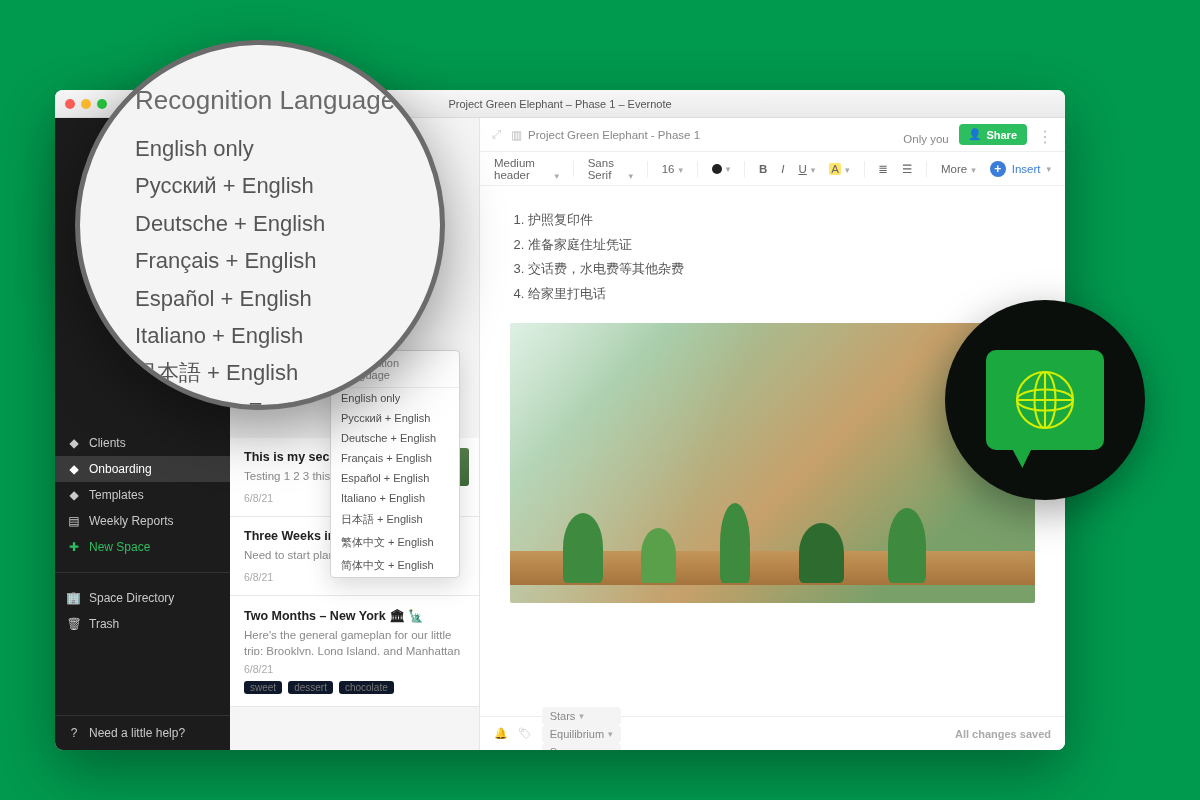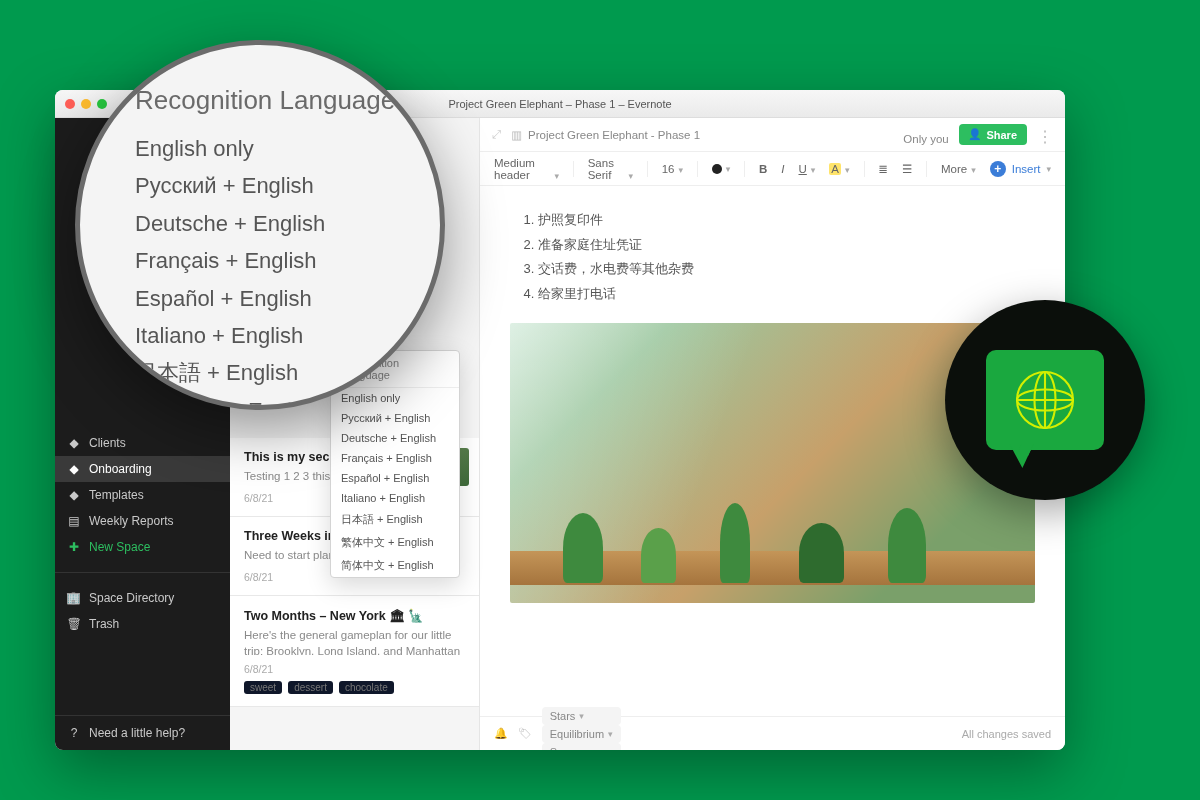--- a/index.html
+++ b/index.html
@@ -132,38 +132,38 @@
     padding:0 14px;font-size:11.5px;color:#666;
   }
   .tb-item{display:flex;align-items:flex-end;gap:4px;cursor:pointer;}
   .tb-sep{width:1px;height:16px;background:#eee;}
   .chev{font-size:9px;color:#aaa;}
   .insert-btn{margin-left:auto;display:flex;align-items:center;gap:6px;color:#3b7dd8;font-weight:500;}
   .insert-btn .plus{width:16px;height:16px;border-radius:50%;background:#3b7dd8;color:#fff;display:flex;align-items:center;justify-content:center;font-size:12px;font-weight:700;}
 
   .content{flex:1;overflow:auto;padding:22px 30px 10px;}
   .content h1{font-size:22px;color:#333;font-weight:600;margin-bottom:14px;}
-  .content ol{margin-left:28px;color:#555;font-size:13px;line-height:1.9;}
+  .content ol{margin-left:18px;color:#555;font-size:13px;line-height:1.9;}
   .hero-img{
     margin-top:16px;width:100%;height:280px;border-radius:2px;
     background:
       linear-gradient(110deg, rgba(255,255,255,.35) 0%, rgba(255,255,255,0) 40%),
       linear-gradient(135deg,#cde8d6 0%,#9cc79f 20%,#c7a06a 55%,#7aa06a 80%);
     position:relative;overflow:hidden;
   }
   .cactus{position:absolute;bottom:20px;border-radius:50% 50% 10% 10%;background:#3e8a3e;}
   .shelf{position:absolute;left:0;right:0;bottom:18px;height:34px;background:linear-gradient(#c49558,#a5743d);}
 
   .editor-footer{
     height:34px;border-top:1px solid #eee;
     display:flex;align-items:center;gap:10px;
     padding:0 14px;font-size:11px;color:#888;
   }
   .foot-pill{background:#f4f4f4;border-radius:4px;padding:3px 8px;display:flex;align-items:center;gap:4px;}
-  .foot-right{margin-left:auto;color:#aaa;}
+  .foot-right{margin-left:auto;color:#aaa;font-weight:bold;}
 
   
   .magnifier{
     position:absolute;
     left:75px; top:40px;
     width:370px;height:370px;
     border-radius:50%;
     border:5px solid #6b6b6b;
     background:#f4f4f4;
     box-shadow:0 20px 60px rgba(0,0,0,.4);

